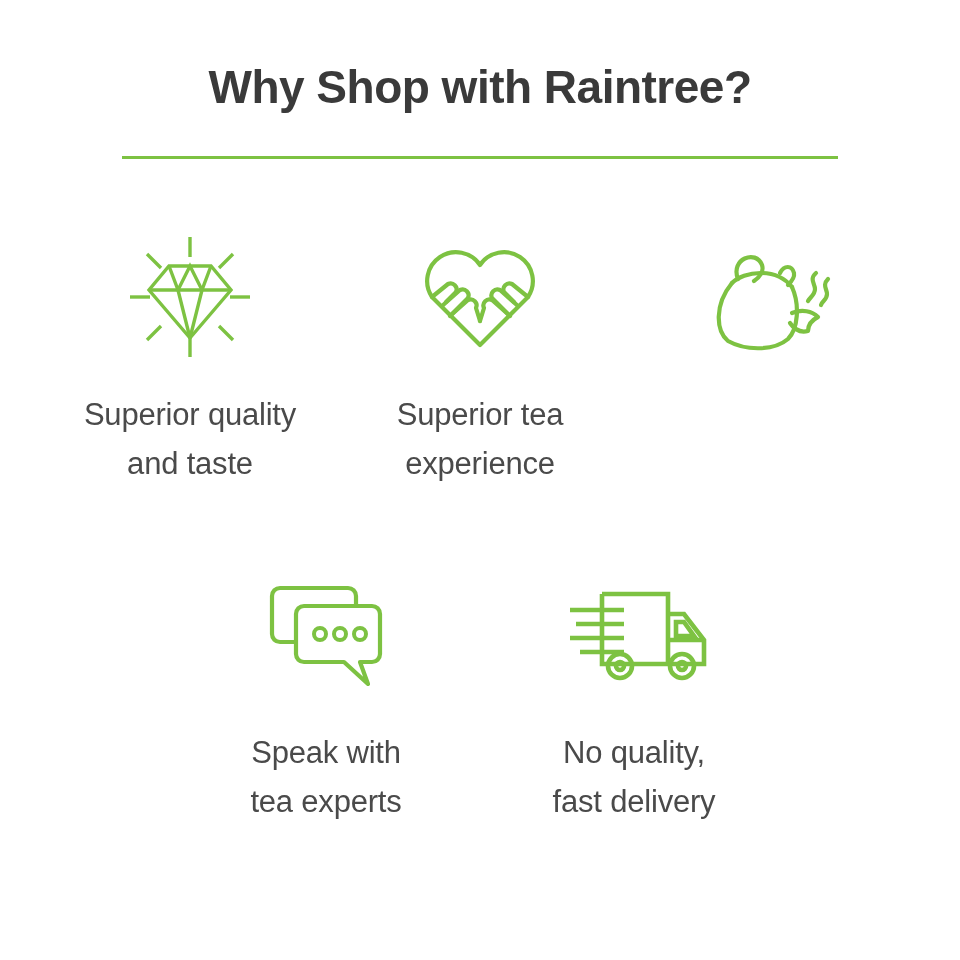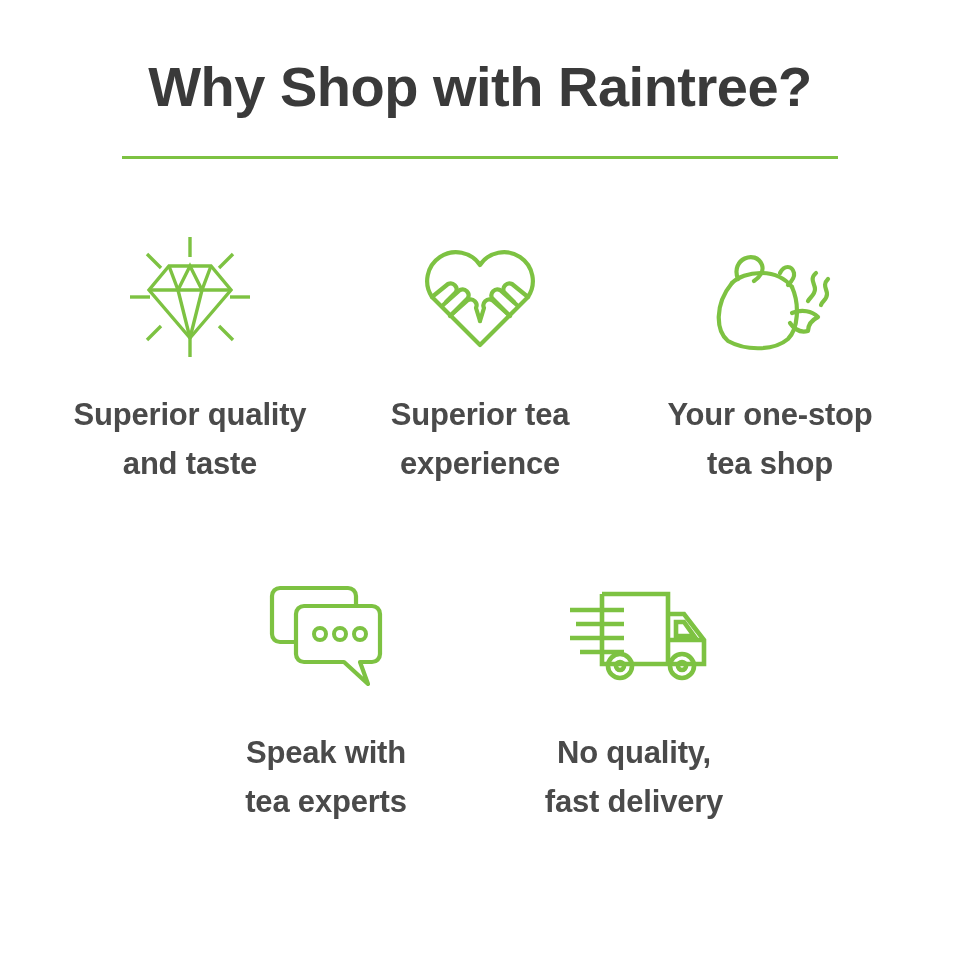--- a/index.html
+++ b/index.html
@@ -27,21 +27,21 @@
   
   .header {
     position: absolute;
     top: 56px;
     left: 0;
     width: 960px;
     text-align: center;
   }
 
   .page-title {
-    font-size: 56px;
+    font-size: 46px;
     line-height: 62px;
     font-weight: 700;
     color: #3a3a3a;
     letter-spacing: -0.5px;
     white-space: nowrap;
   }
 
   .title-rule {
     width: 716px;
     height: 3px;
@@ -85,21 +85,21 @@
 
   .feature-icon svg {
     display: block;
     overflow: visible;
   }
 
   .feature-label {
     margin-top: 28px;
     font-size: 31px;
     line-height: 49px;
-    font-weight: 700;
+    font-weight: 400;
     color: #4a4a4a;
     letter-spacing: -0.2px;
     white-space: pre-line;
   }
 
   
   .ic {
     fill: none;
     stroke: #7dc242;
     stroke-width: 4.2;
@@ -202,22 +202,20 @@
 
               <path d="M34 40 C26 20 52 10 58 26 c2 6 -2 12 -8 16"></path>
 
               <path d="M88 74 c10 -4 20 -2 26 4 c-6 3 -10 8 -10 14 c-8 2 -14 -2 -18 -8"></path>
 
               <path d="M112 34 c-7 6 -1 11 -1 16 c0 6 -5 8 -7 12"></path>
               <path d="M124 40 c-6 6 -1 10 -1 15 c0 6 -5 7 -6 11"></path>
             </g>
           </svg>
         </div>
-        <div class="feature-label">Your one-stop
-tea shop</div>
       </div>
 
     </div>
 
     <div class="feature-row row-two">
 
       <div class="feature">
         <div class="feature-icon">
           <svg width="124" height="110" viewBox="0 0 124 110" aria-hidden="true">
             <g class="ic">

